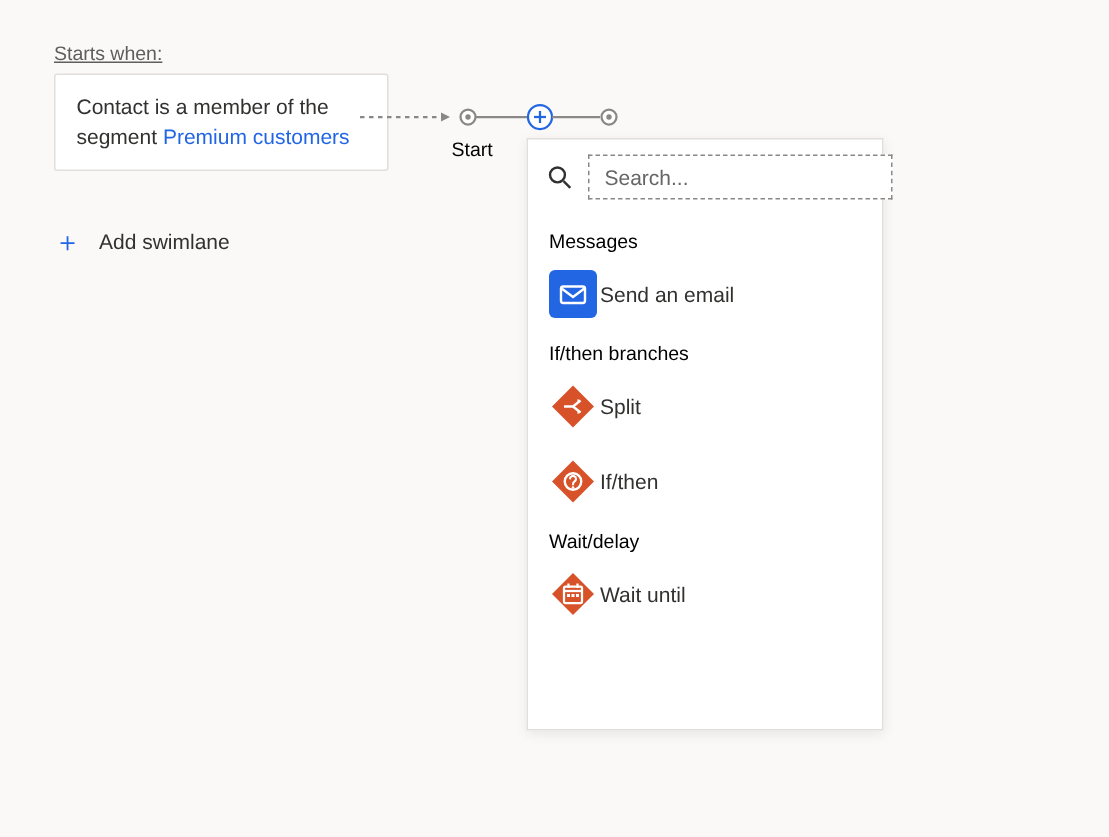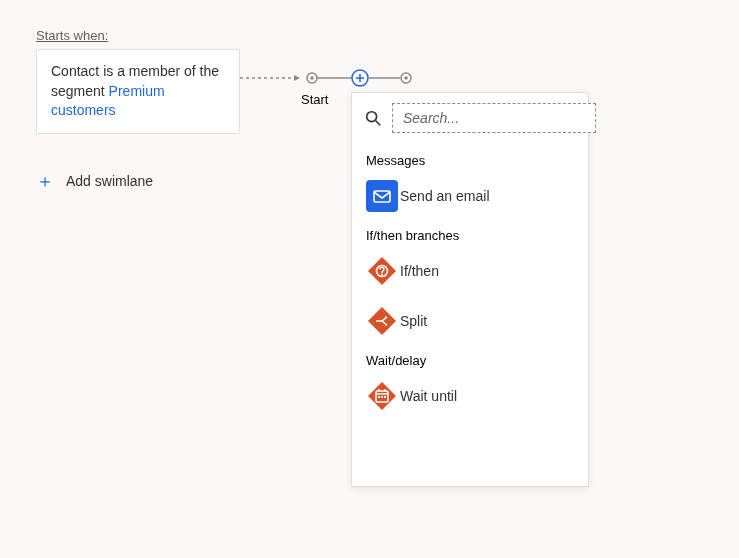--- a/index.html
+++ b/index.html
@@ -21,21 +21,21 @@
     .starts-when-label {
       font-size: 13px;
       color: #605e5c;
       margin-bottom: 6px;
       text-decoration: underline;
     }
     .trigger-card {
       background: #fff;
       border: 1px solid #e1dfdd;
       border-radius: 2px;
-      width: 204px;
+      width: 223px;
       padding: 12px 14px;
       font-size: 14px;
       line-height: 1.4;
       color: #323130;
     }
     .trigger-card .segment-link {
       color: #2266e3;
       cursor: pointer;
     }
     .add-swimlane {
@@ -96,21 +96,20 @@
     }
     .search-input {
       flex: 1;
       border: 1px dashed #8a8886;
       height: 30px;
       padding: 0 10px;
       font-size: 14px;
       font-family: inherit;
       color: #323130;
       outline: none;
-      font-style: italic;
     }
     .search-input::placeholder { color: #666; }
     .panel-body {
       flex: 1;
       overflow-y: auto;
       padding-right: 6px;
     }
     .panel-body::-webkit-scrollbar { width: 6px; }
     .panel-body::-webkit-scrollbar-thumb {
       background: #c8c6c4;
@@ -208,40 +207,40 @@
         </span>
         <span class="action-label">Send an email</span>
       </div>
 
       <div class="group-heading">If/then branches</div>
 
       <div class="action-item">
         <span class="tile">
           <svg width="32" height="32" viewBox="0 0 32 32">
             <polygon points="16,2 30,16 16,30 2,16" fill="#d85229"></polygon>
-            <circle cx="16" cy="16" r="5.5" fill="none" stroke="#fff" stroke-width="1.6"></circle>
-            <path d="M14 14 a2 2 0 1 1 3 2 c-1 0.5-1 1-1 2" fill="none" stroke="#fff" stroke-width="1.4" stroke-linecap="round"></path>
-            <circle cx="16" cy="20" r="0.9" fill="#fff"></circle>
-          </svg>
-        </span>
-        <span class="action-label">If/then</span>
-      </div>
-
-      <div class="action-item">
-        <span class="tile">
-          <svg width="32" height="32" viewBox="0 0 32 32">
-            <polygon points="16,2 30,16 16,30 2,16" fill="#d85229"></polygon>
             <path d="M10 16 L16 16" stroke="#fff" stroke-width="1.6" fill="none"></path>
             <path d="M16 16 L21 12" stroke="#fff" stroke-width="1.6" fill="none"></path>
             <path d="M16 16 L21 20" stroke="#fff" stroke-width="1.6" fill="none"></path>
             <polygon points="21,12 19,11 19,14" fill="#fff"></polygon>
             <polygon points="21,20 19,18 19,21" fill="#fff"></polygon>
           </svg>
         </span>
         <span class="action-label">Split</span>
+      </div>
+
+      <div class="action-item">
+        <span class="tile">
+          <svg width="32" height="32" viewBox="0 0 32 32">
+            <polygon points="16,2 30,16 16,30 2,16" fill="#d85229"></polygon>
+            <circle cx="16" cy="16" r="5.5" fill="none" stroke="#fff" stroke-width="1.6"></circle>
+            <path d="M14 14 a2 2 0 1 1 3 2 c-1 0.5-1 1-1 2" fill="none" stroke="#fff" stroke-width="1.4" stroke-linecap="round"></path>
+            <circle cx="16" cy="20" r="0.9" fill="#fff"></circle>
+          </svg>
+        </span>
+        <span class="action-label">If/then</span>
       </div>
 
       <div class="group-heading">Wait/delay</div>
 
 
       <div class="action-item">
         <span class="tile">
           <svg width="32" height="32" viewBox="0 0 32 32">
             <polygon points="16,2 30,16 16,30 2,16" fill="#d85229"></polygon>
             <rect x="10" y="11" width="12" height="11" rx="1" fill="none" stroke="#fff" stroke-width="1.5"></rect>

